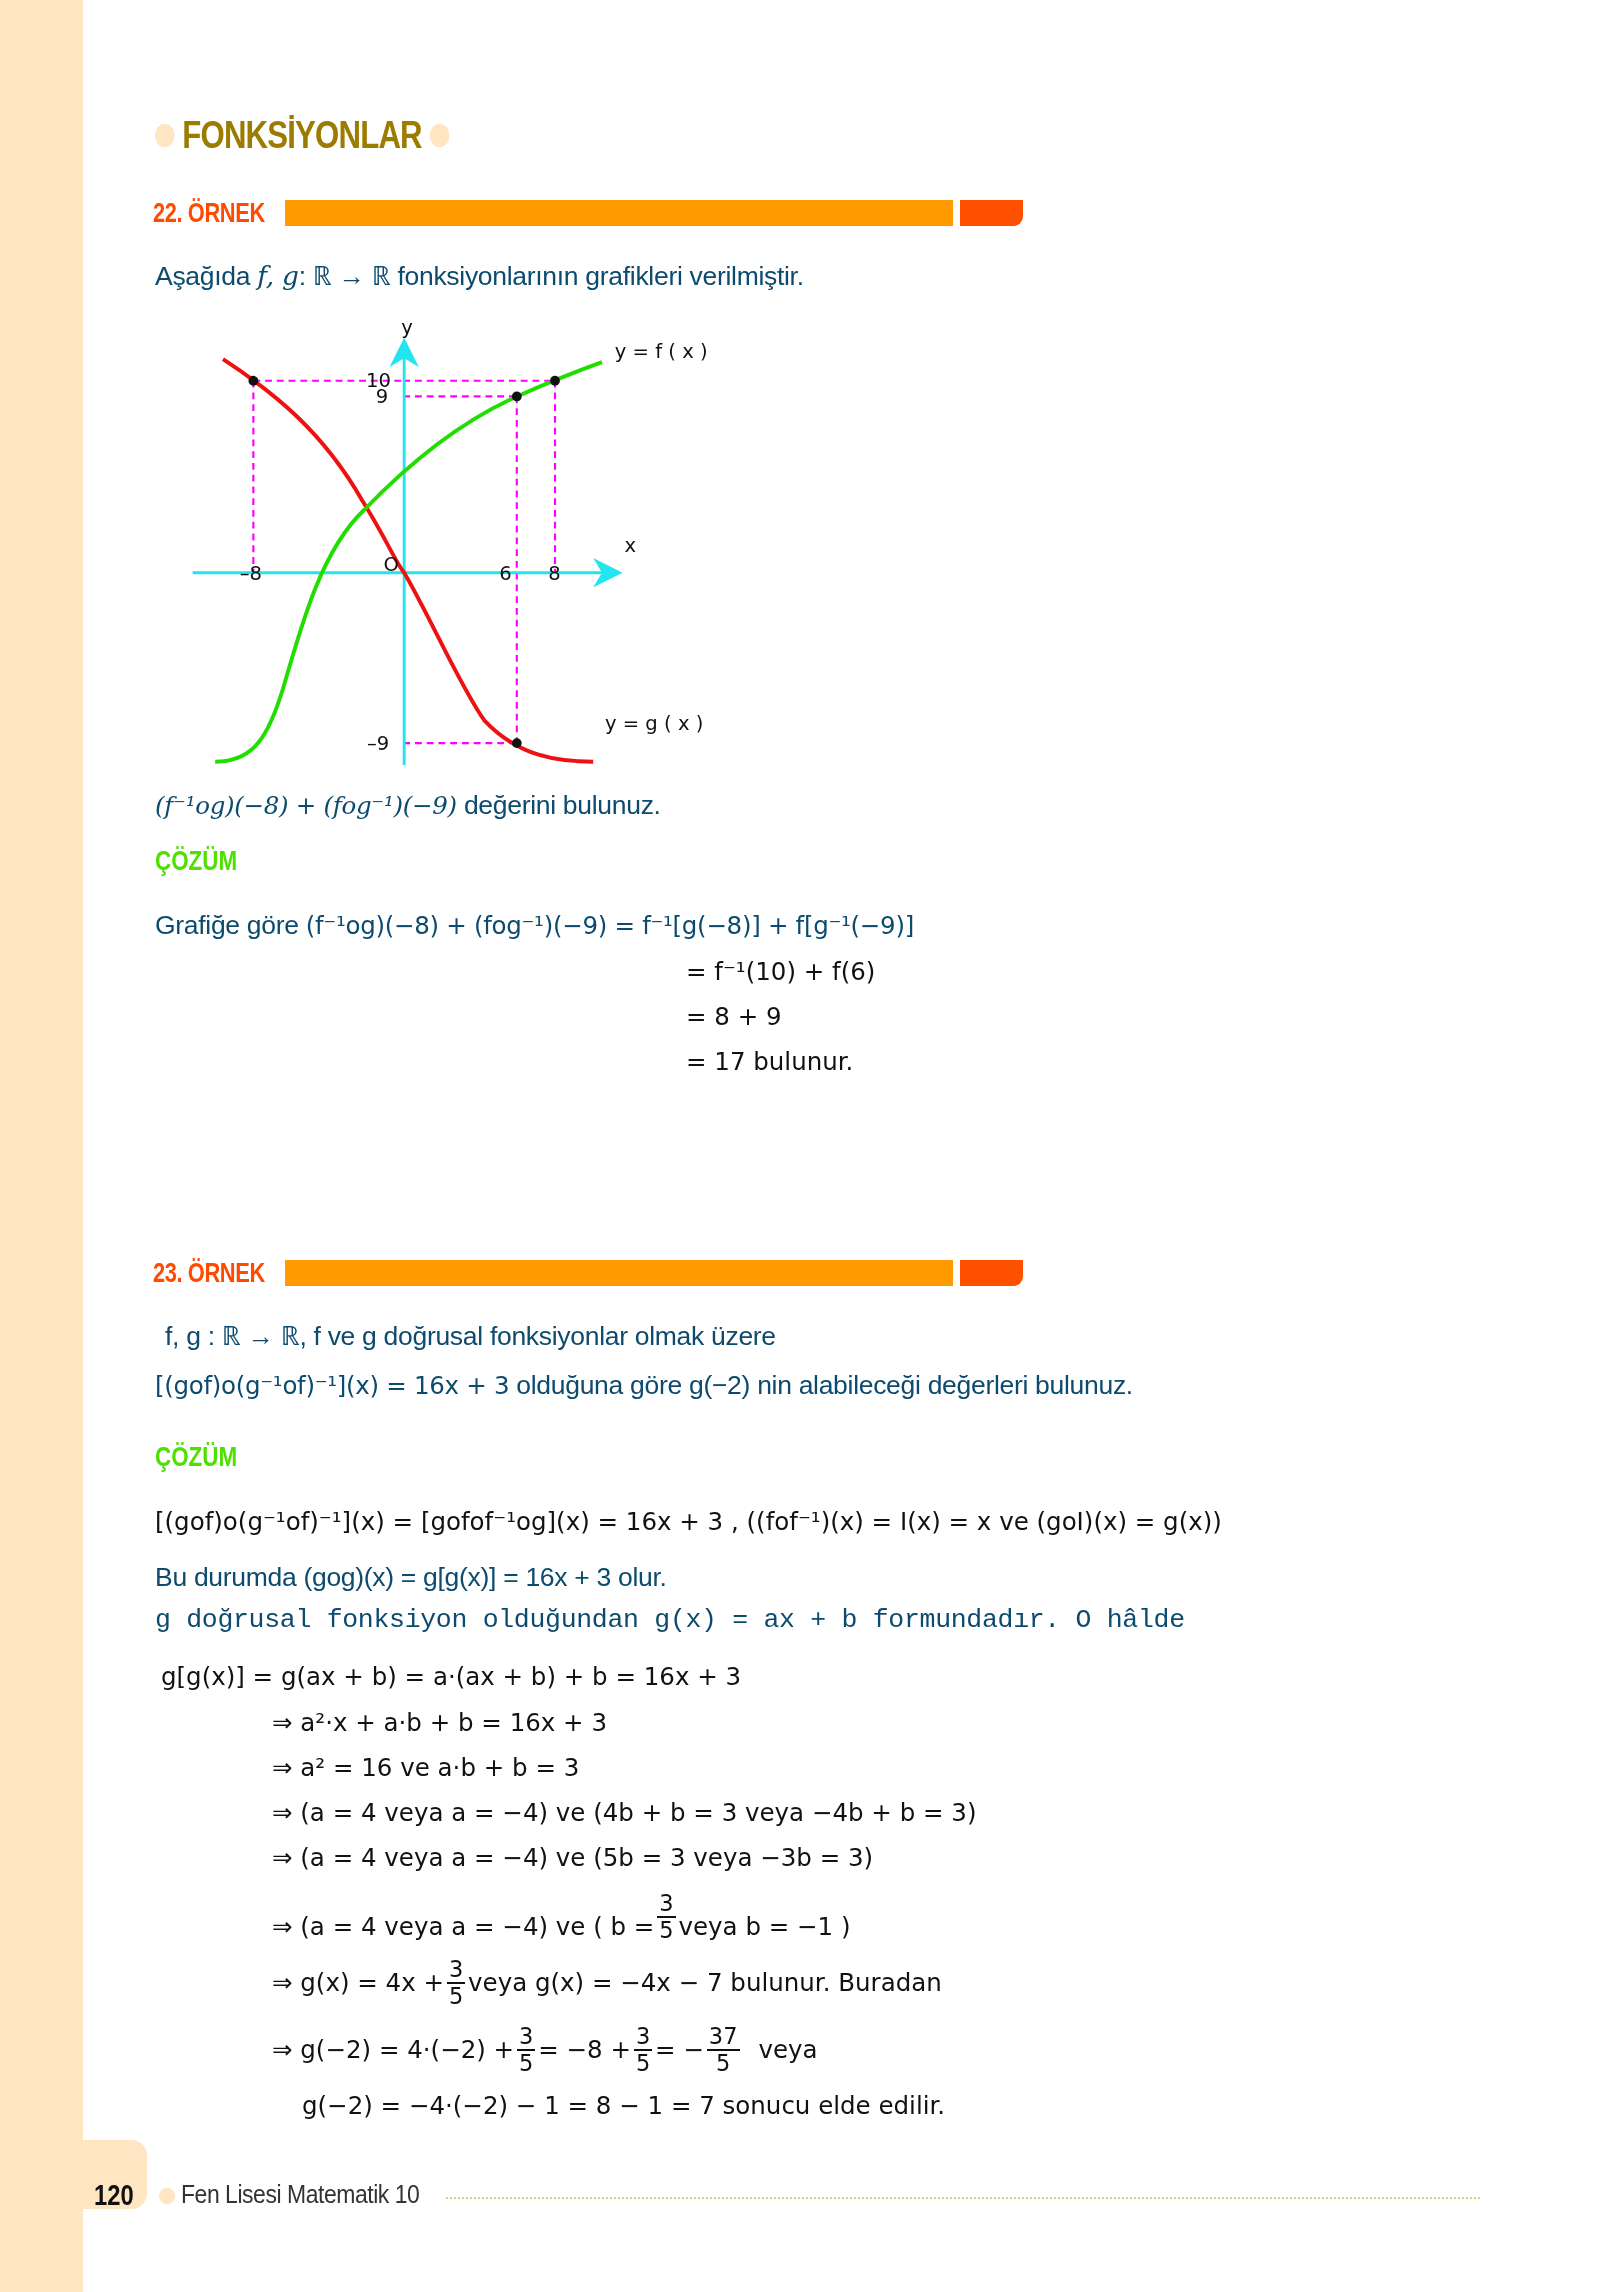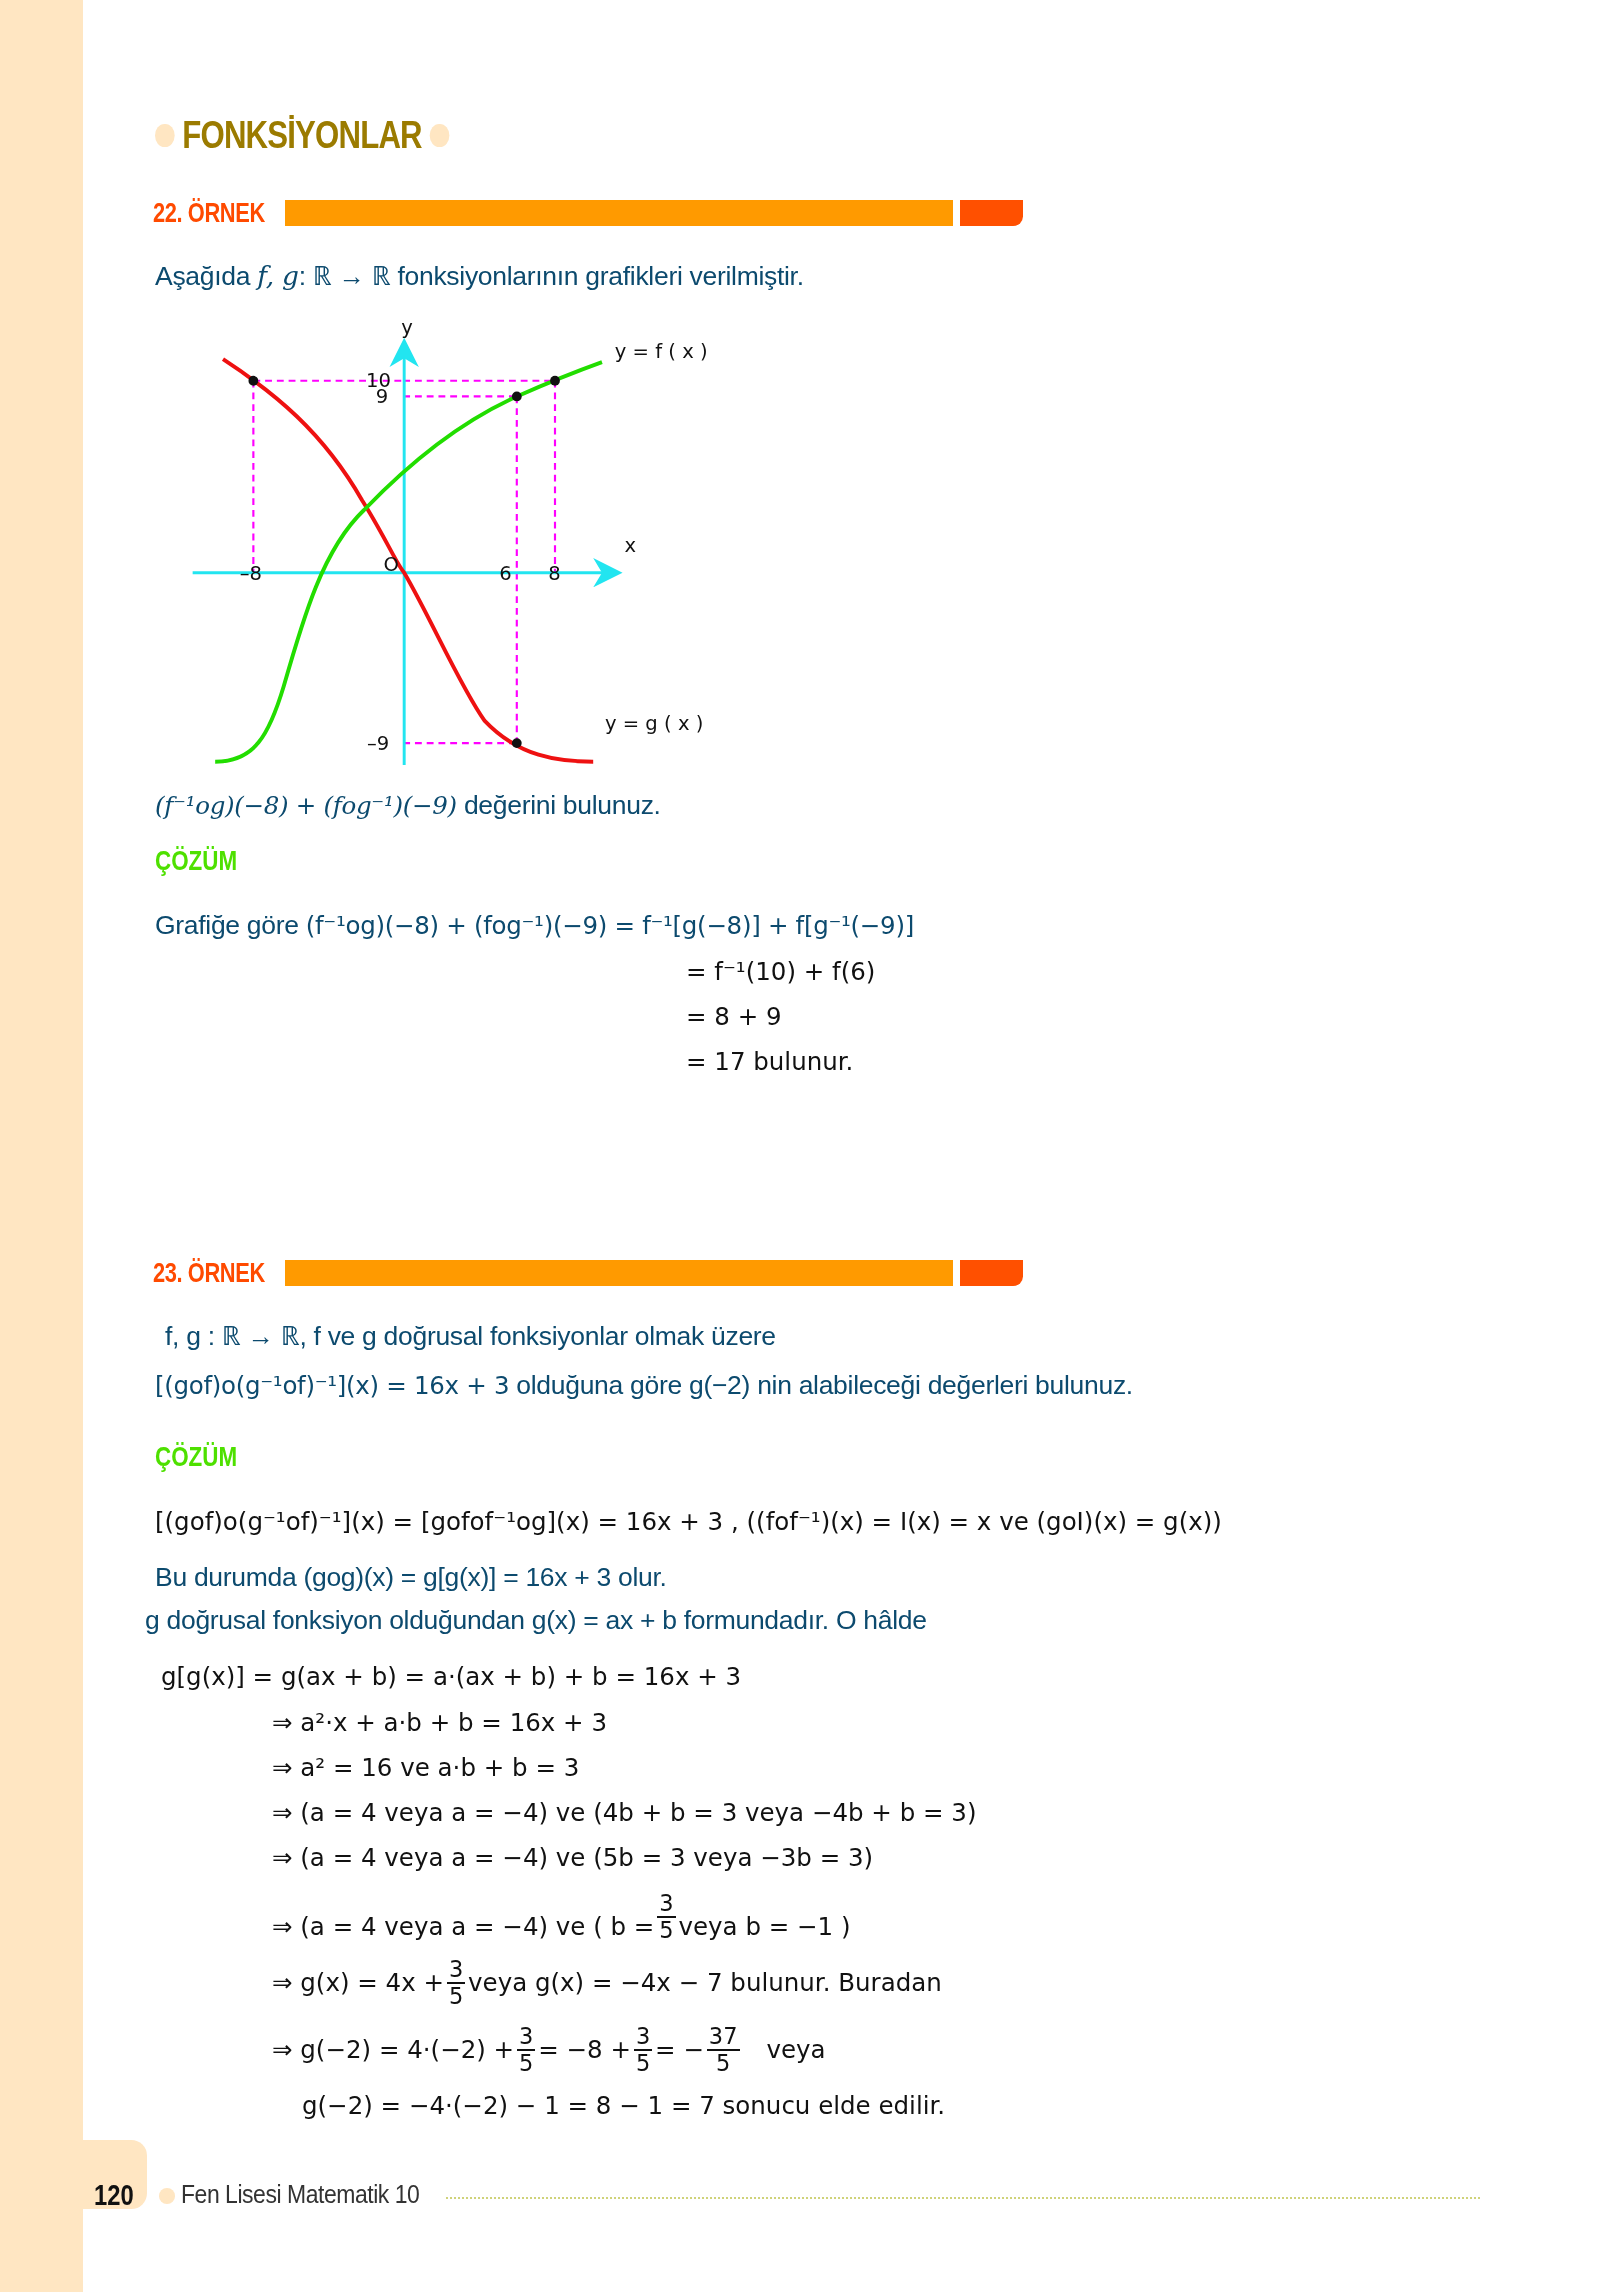--- a/index.html
+++ b/index.html
@@ -125,21 +125,21 @@
 <div class="abs txt-line" style="left:165px; top:1317px;">f, g : ℝ → ℝ,  f ve g  doğrusal fonksiyonlar olmak üzere</div>
 <div class="abs txt-line" style="left:155px; top:1370px;">
   <span class="math">[(gof)o(g⁻¹of)⁻¹](x) = 16x + 3</span>
   <span>olduğuna göre  g(−2)  nin alabileceği değerleri bulunuz.</span>
 </div>
 
 <div class="abs cozum" style="left:155px; top:1441px;">ÇÖZÜM</div>
 
 <div class="abs math" style="left:155px; top:1507px;">[(gof)o(g⁻¹of)⁻¹](x) = [gofof⁻¹og](x) = 16x + 3 , ((fof⁻¹)(x) = I(x) = x ve (goI)(x) = g(x))</div>
 <div class="abs txt-line" style="left:155px; top:1562px;">Bu durumda  (gog)(x) = g[g(x)] = 16x + 3  olur.</div>
-<div class="abs txt-line" style="left:145px; top:1605px;">g doğrusal fonksiyon olduğundan  g(x) = ax + b  formundadır. O hâlde</div>
+<div class="abs txt-line" style="left:155px; top:1605px;font-family:Liberation Mono, monospace;">g doğrusal fonksiyon olduğundan  g(x) = ax + b  formundadır. O hâlde</div>
 <div class="abs math" style="left:161px; top:1662px;">g[g(x)] = g(ax + b) = a·(ax + b) + b = 16x + 3</div>
 <div class="abs math" style="left:272px; top:1708px;">⇒ a²·x + a·b + b = 16x + 3</div>
 <div class="abs math" style="left:272px; top:1753px;">⇒ a² = 16  ve  a·b + b = 3</div>
 <div class="abs math" style="left:272px; top:1798px;">⇒ (a = 4  veya  a = −4)  ve  (4b + b = 3  veya  −4b + b = 3)</div>
 <div class="abs math" style="left:272px; top:1843px;">⇒ (a = 4  veya  a = −4)  ve  (5b = 3  veya  −3b = 3)</div>
 
 <div class="abs math" style="left:272px; top:1892px; display:flex; align-items:flex-end;">
   <span>⇒ (a = 4  veya  a = −4) ve ( b =</span>
   <span class="frac">
       <span class="num">3</span>
@@ -166,21 +166,21 @@
   <span>= −8 +</span>
   <span class="frac">
       <span class="num">3</span>
       <span class="den">5</span>
     </span>
   <span>= −</span>
   <span class="frac">
       <span class="num">37</span>
       <span class="den">5</span>
     </span>
-  <span style="margin-left:24px;">veya</span>
+  <span style="margin-left:16px;">veya</span>
 </div>
 
 <div class="abs math" style="left:302px; top:2091px;">g(−2) = −4·(−2) − 1 = 8 − 1 = 7  sonucu elde edilir.</div>
 
 <div class="abs footer-num">120</div>
 <div class="footer-dot"></div>
 <div class="abs footer-title">Fen Lisesi Matematik 10</div>
 <div class="footer-dots"></div>
 
 

